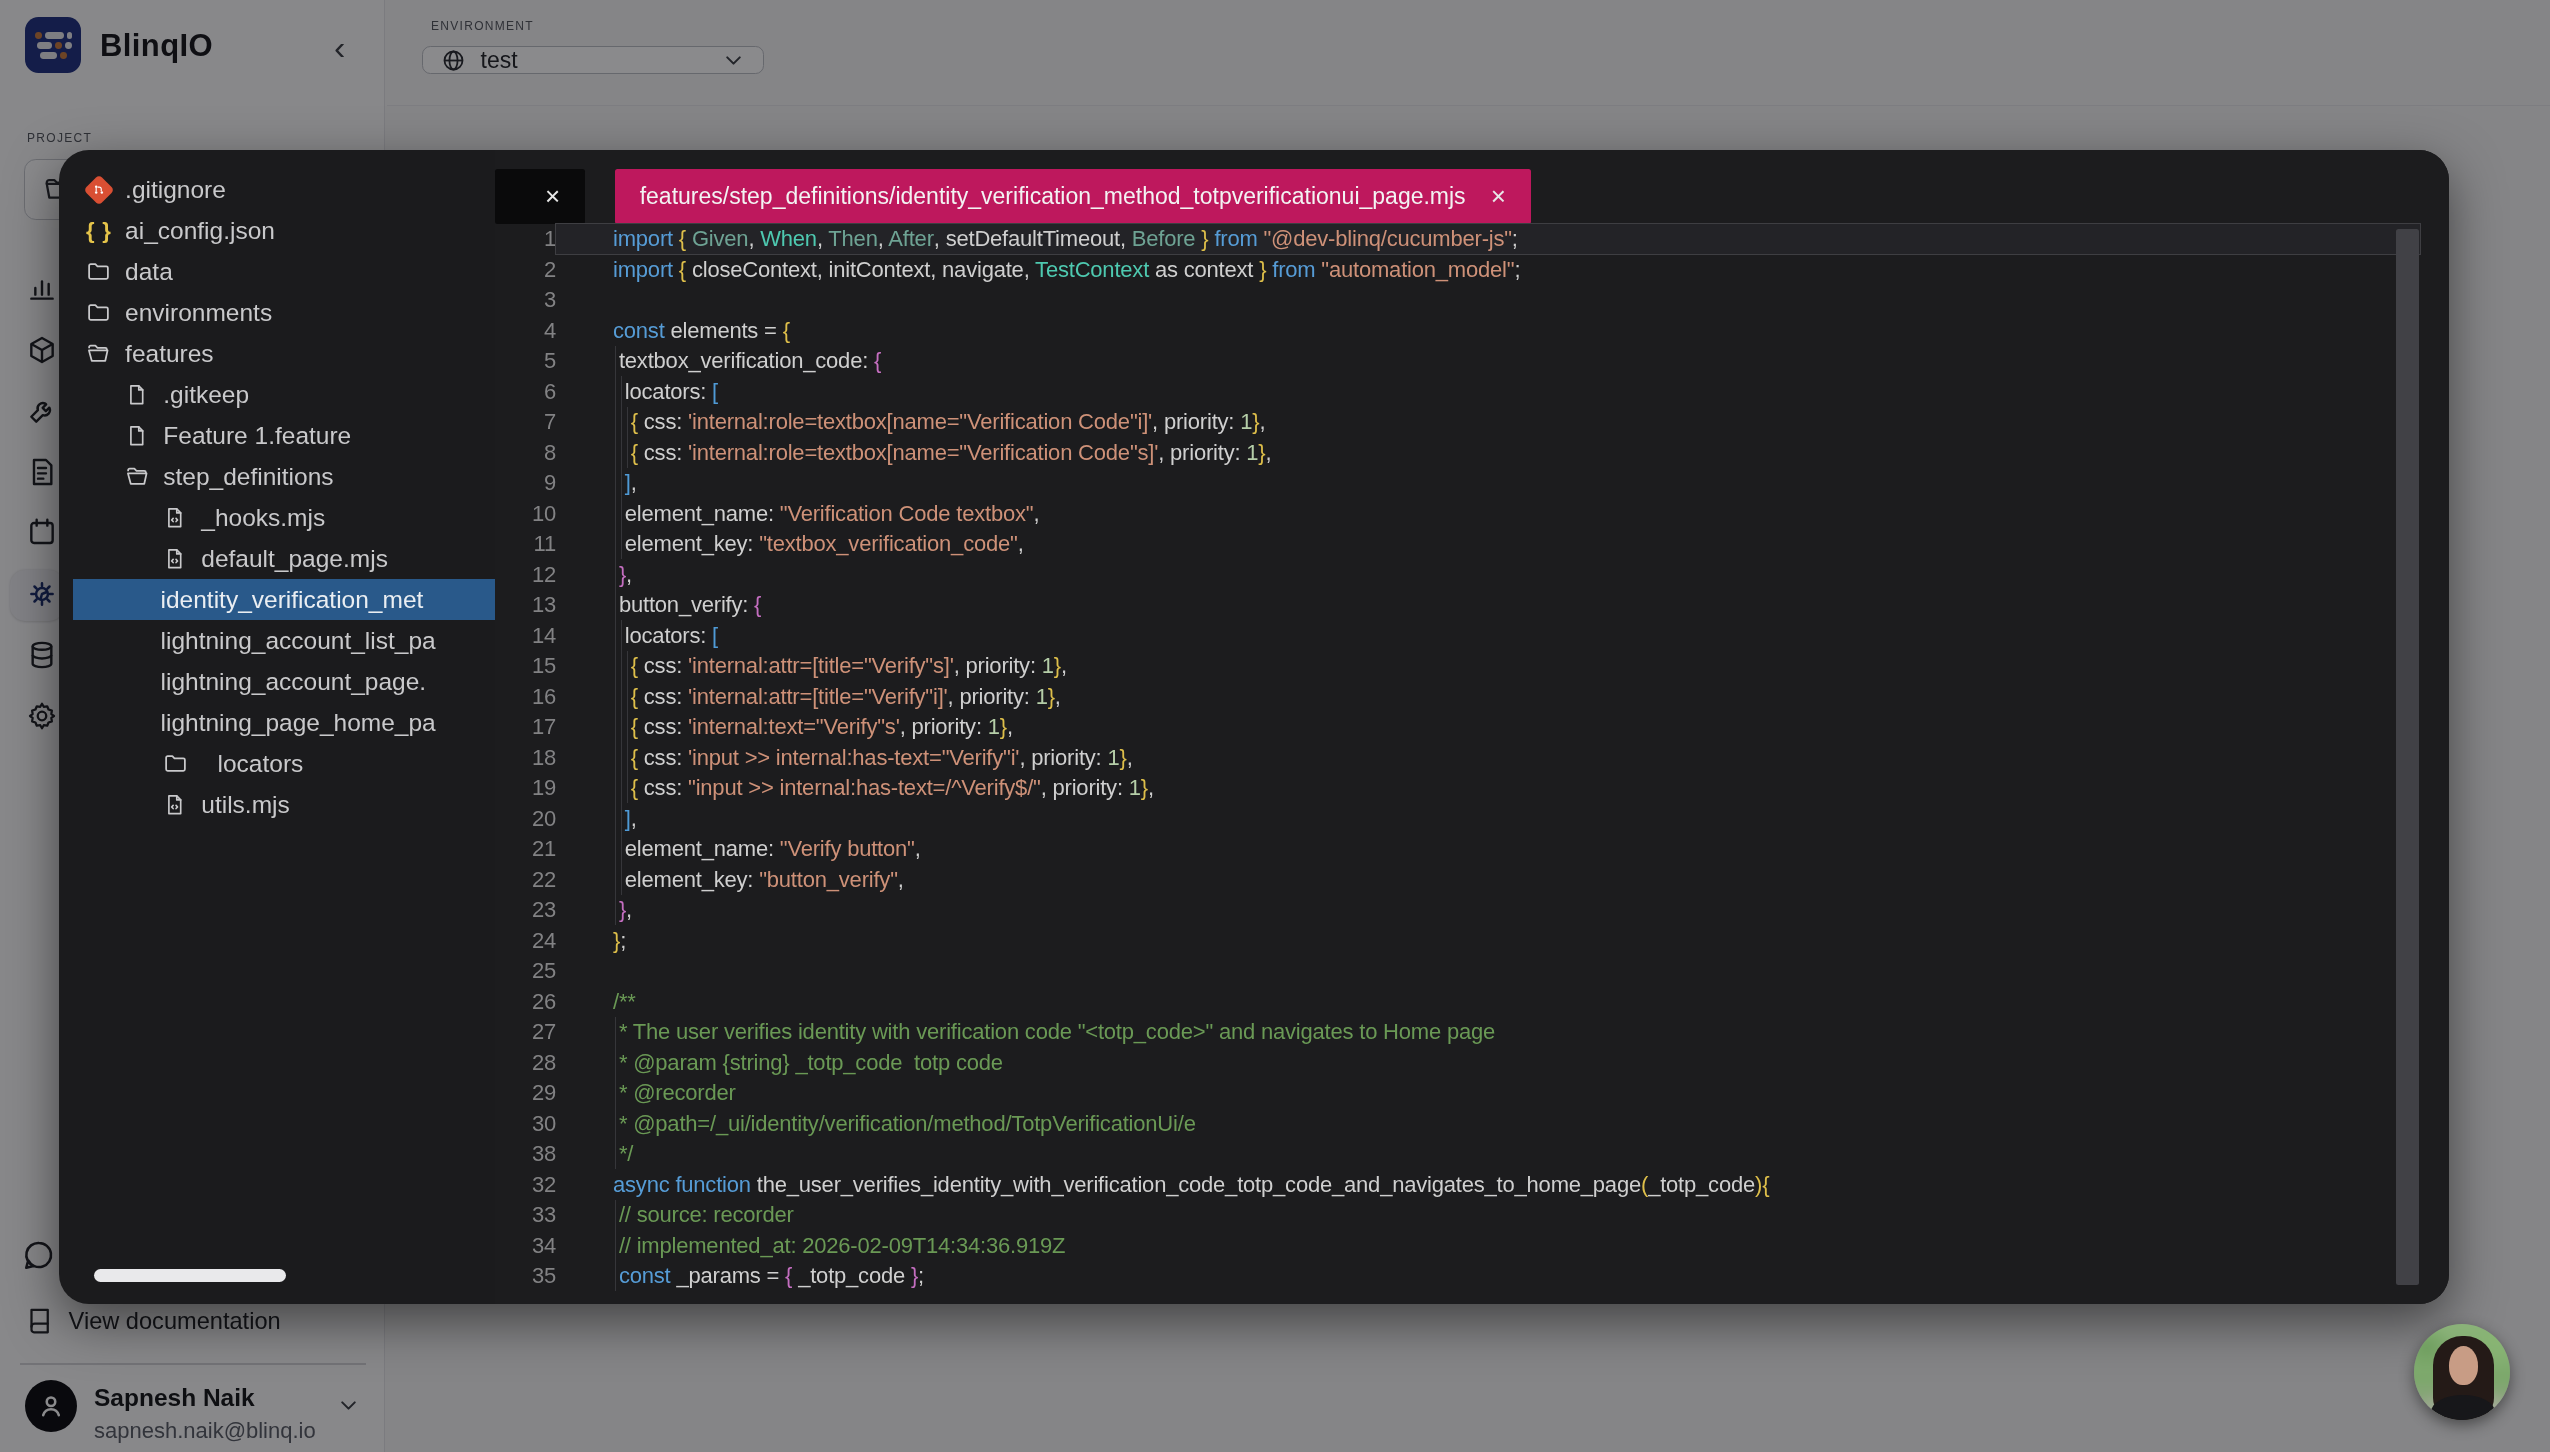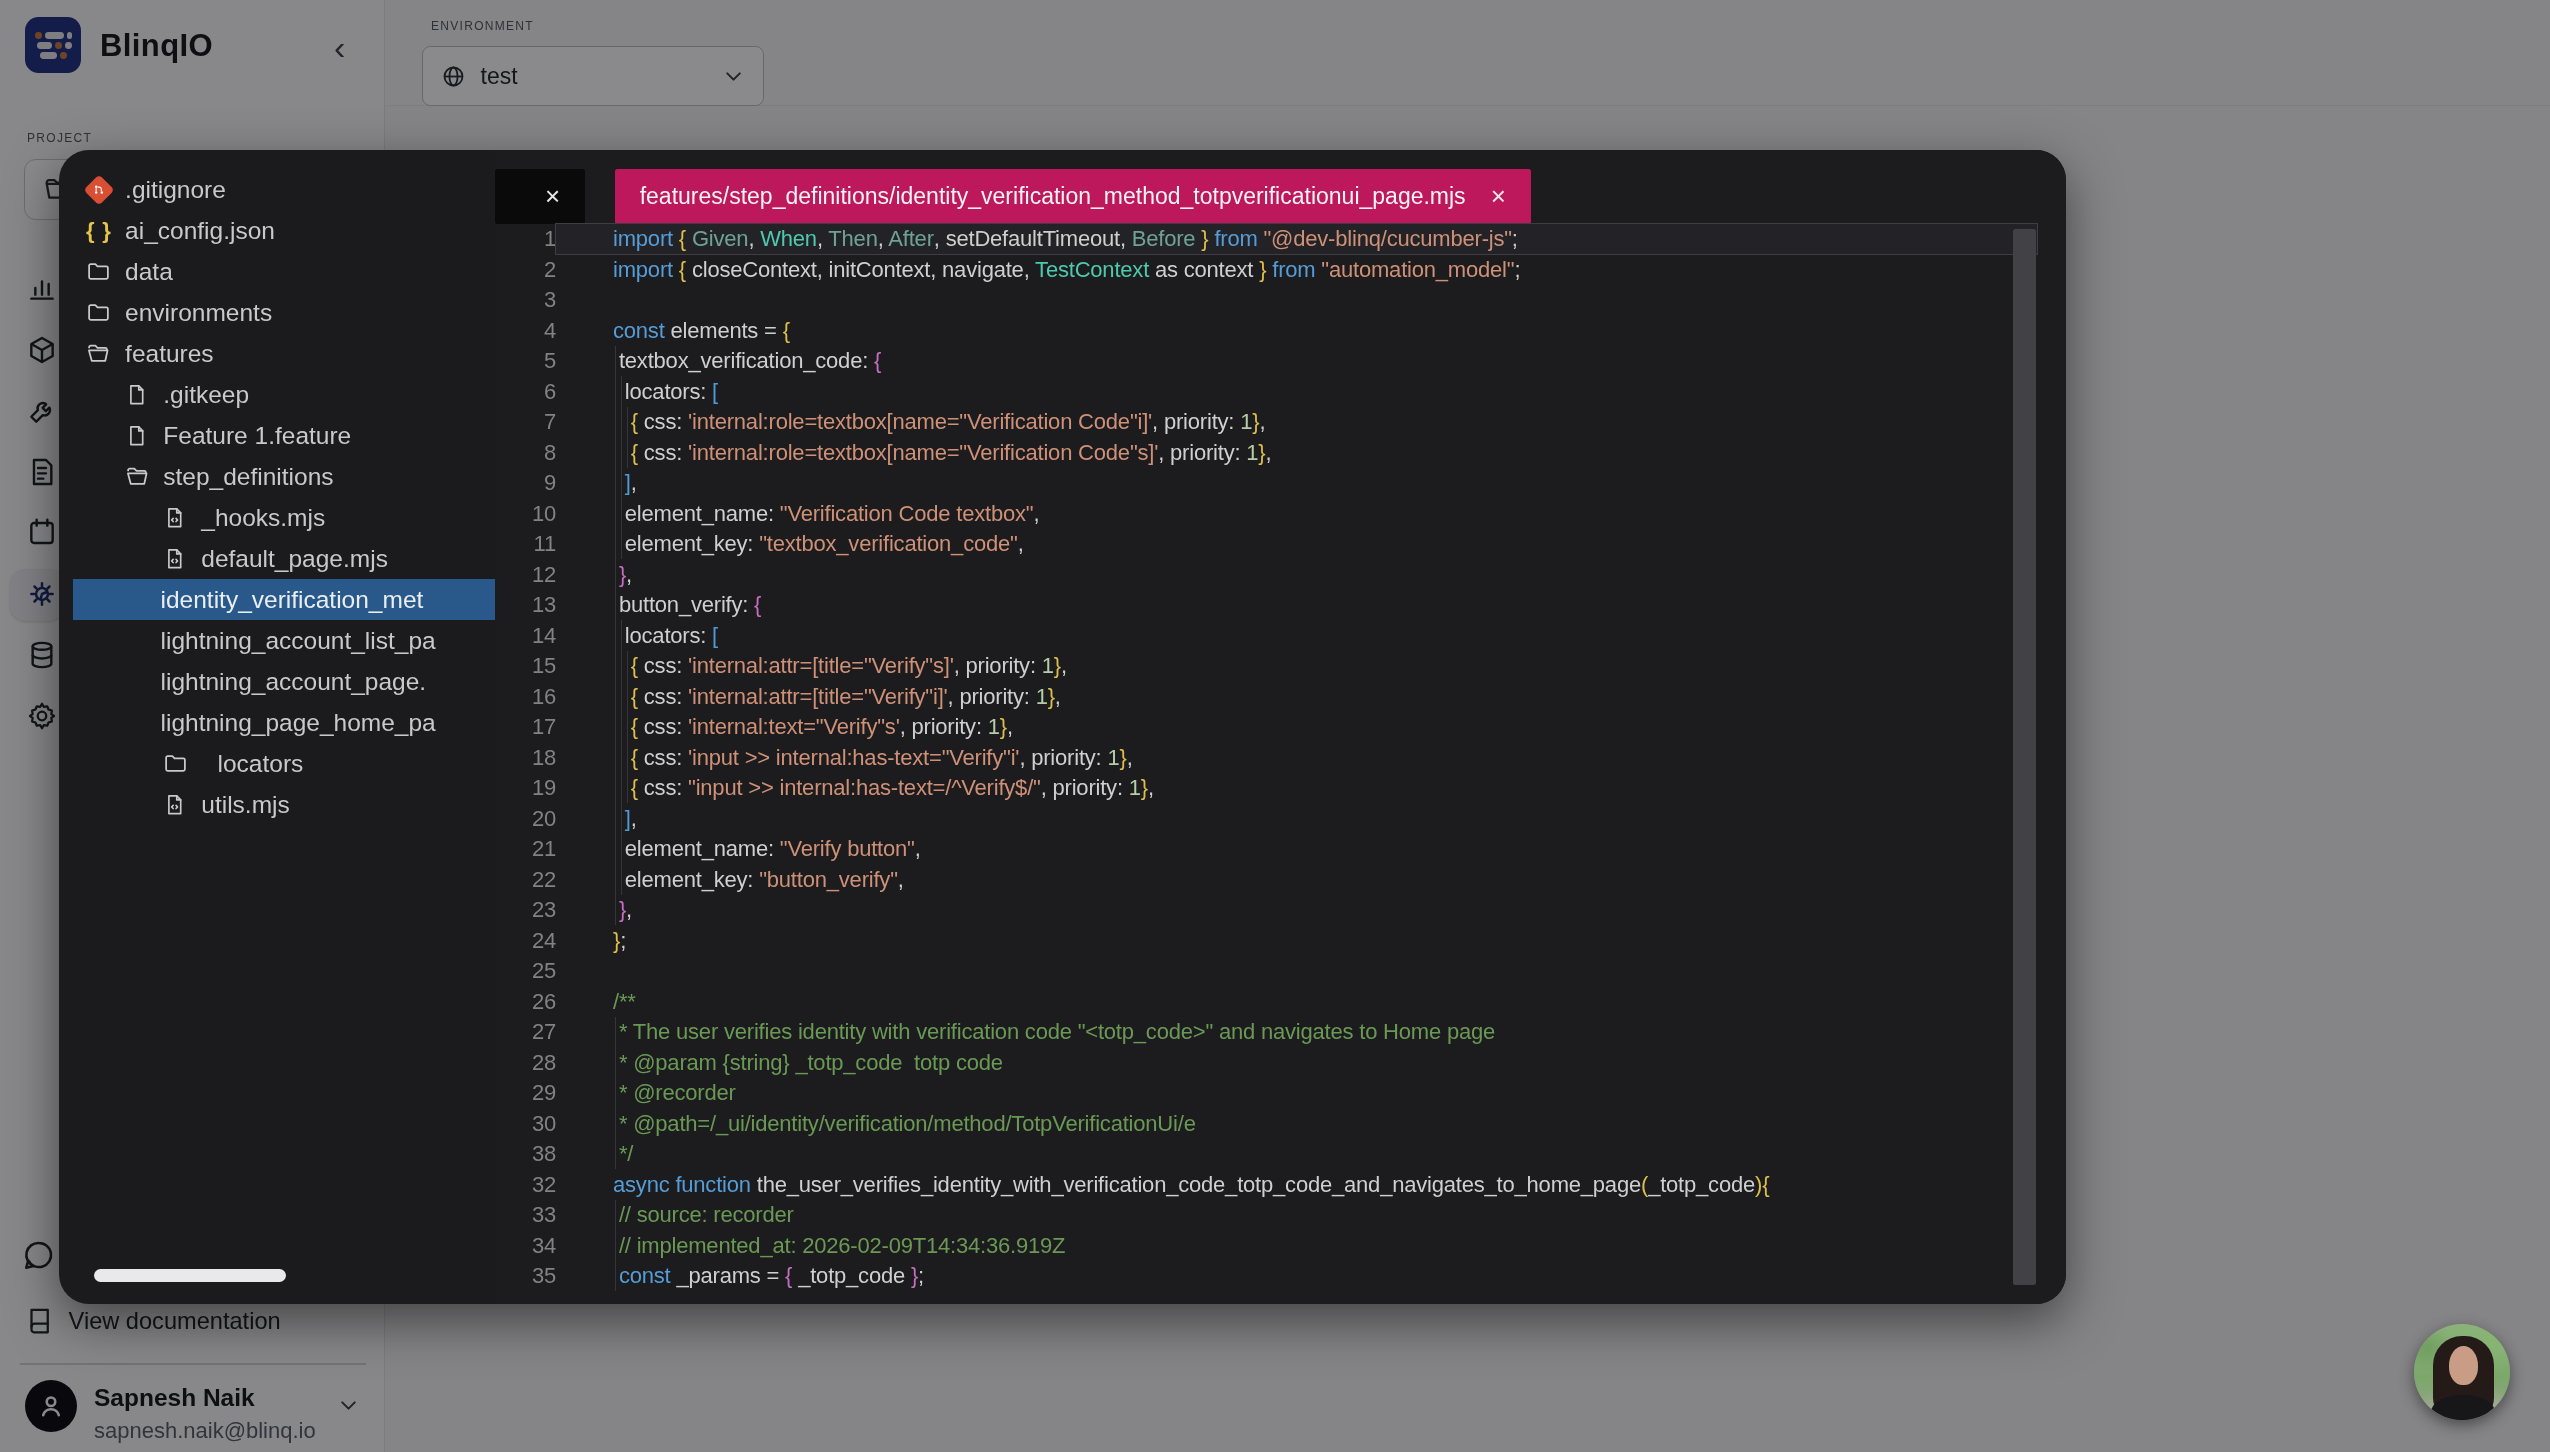--- a/index.html
+++ b/index.html
@@ -24,27 +24,27 @@
   .docs-row { position:absolute; left:23.6px; top:1306px; display:flex; align-items:center; gap:15px; color:#212327; font-size:23.6px; font-weight:500; }
   .foot-div { position:absolute; left:20px; top:1363px; width:346px; height:1.7px; background:#d3d4d8; }
   .user-avatar { position:absolute; left:25px; top:1380px; width:52px; height:52px; border-radius:50%; background:#0c0d10; display:flex; align-items:center; justify-content:center; }
   .user-name { position:absolute; left:94px; top:1384px; font-size:24.5px; font-weight:700; color:#16171a; }
   .user-email { position:absolute; left:94px; top:1418px; font-size:22px; color:#5a5e66; }
   .user-chev { position:absolute; left:336px; top:1393px; color:#3c3f45; }
 
   .main { position:absolute; left:387px; top:0; right:0; height:1452px; background:#f5f5f6; }
   .main-hdr { position:absolute; left:0; top:0; right:0; height:106px; border-bottom:0.8px solid #e7e7ea; }
   .env-label { position:absolute; left:44px; top:18.6px; }
-  .env-select { position:absolute; left:35px; top:46px; width:342px; height:60px; border:1.7px solid #bcbfc5; border-radius:8.4px; background:#fff; display:flex; align-items:center; padding:0 17px; gap:13.5px; color:#24262b; font-size:23px; }
+  .env-select { position:absolute; left:35px; top:46px; width:342px; height:28px; border:1.7px solid #bcbfc5; border-radius:8.4px; background:#fff; display:flex; align-items:center; padding:0 17px; gap:13.5px; color:#24262b; font-size:23px; }
   .env-select .chev { margin-left:auto; color:#3c3f45; }
 
   .overlay { position:absolute; inset:0; background:rgba(6,6,10,.47); z-index:2; pointer-events:none; }
 
   
-  .panel { position:absolute; left:59px; top:150px; width:2007px; height:1154px; background:#1b1b1d; border-radius:30px; z-index:3; display:flex; overflow:hidden; box-shadow:0 17px 51px rgba(0,0,0,.5); }
+  .panel { position:absolute; left:59px; top:150px; width:2390px; height:1154px; background:#1b1b1d; border-radius:30px; z-index:3; display:flex; overflow:hidden; box-shadow:0 17px 51px rgba(0,0,0,.5); }
   .tree { position:relative; width:436px; padding-top:19.4px; overflow:hidden; flex:none; }
   .trow { height:41px; display:flex; align-items:center; gap:11.8px; margin-left:13.5px; padding-right:3.4px; color:#c9c9cb; font-size:24.5px; white-space:nowrap; }
   .trow .ticon { width:29px; height:29px; flex:none; display:flex; align-items:center; justify-content:center; color:#c9c9cb; }
   .trow.sel { background:#29598a; color:#eaeef2; }
   .git-d { width:22px; height:22px; background:#d94f33; border-radius:4.2px; transform:rotate(45deg); display:flex; align-items:center; justify-content:center; }
   .git-d svg { transform:rotate(-45deg); }
   .json-ic { color:#e5c44a; font-size:22px; font-weight:700; letter-spacing:0.8px; }
   .tree-hscroll { position:absolute; left:35px; bottom:22px; width:192px; height:13.5px; border-radius:6.7px; background:#e9e9eb; }
 
   .editor { position:relative; flex:1; display:flex; flex-direction:column; background:#1c1c1e; min-width:0; }

